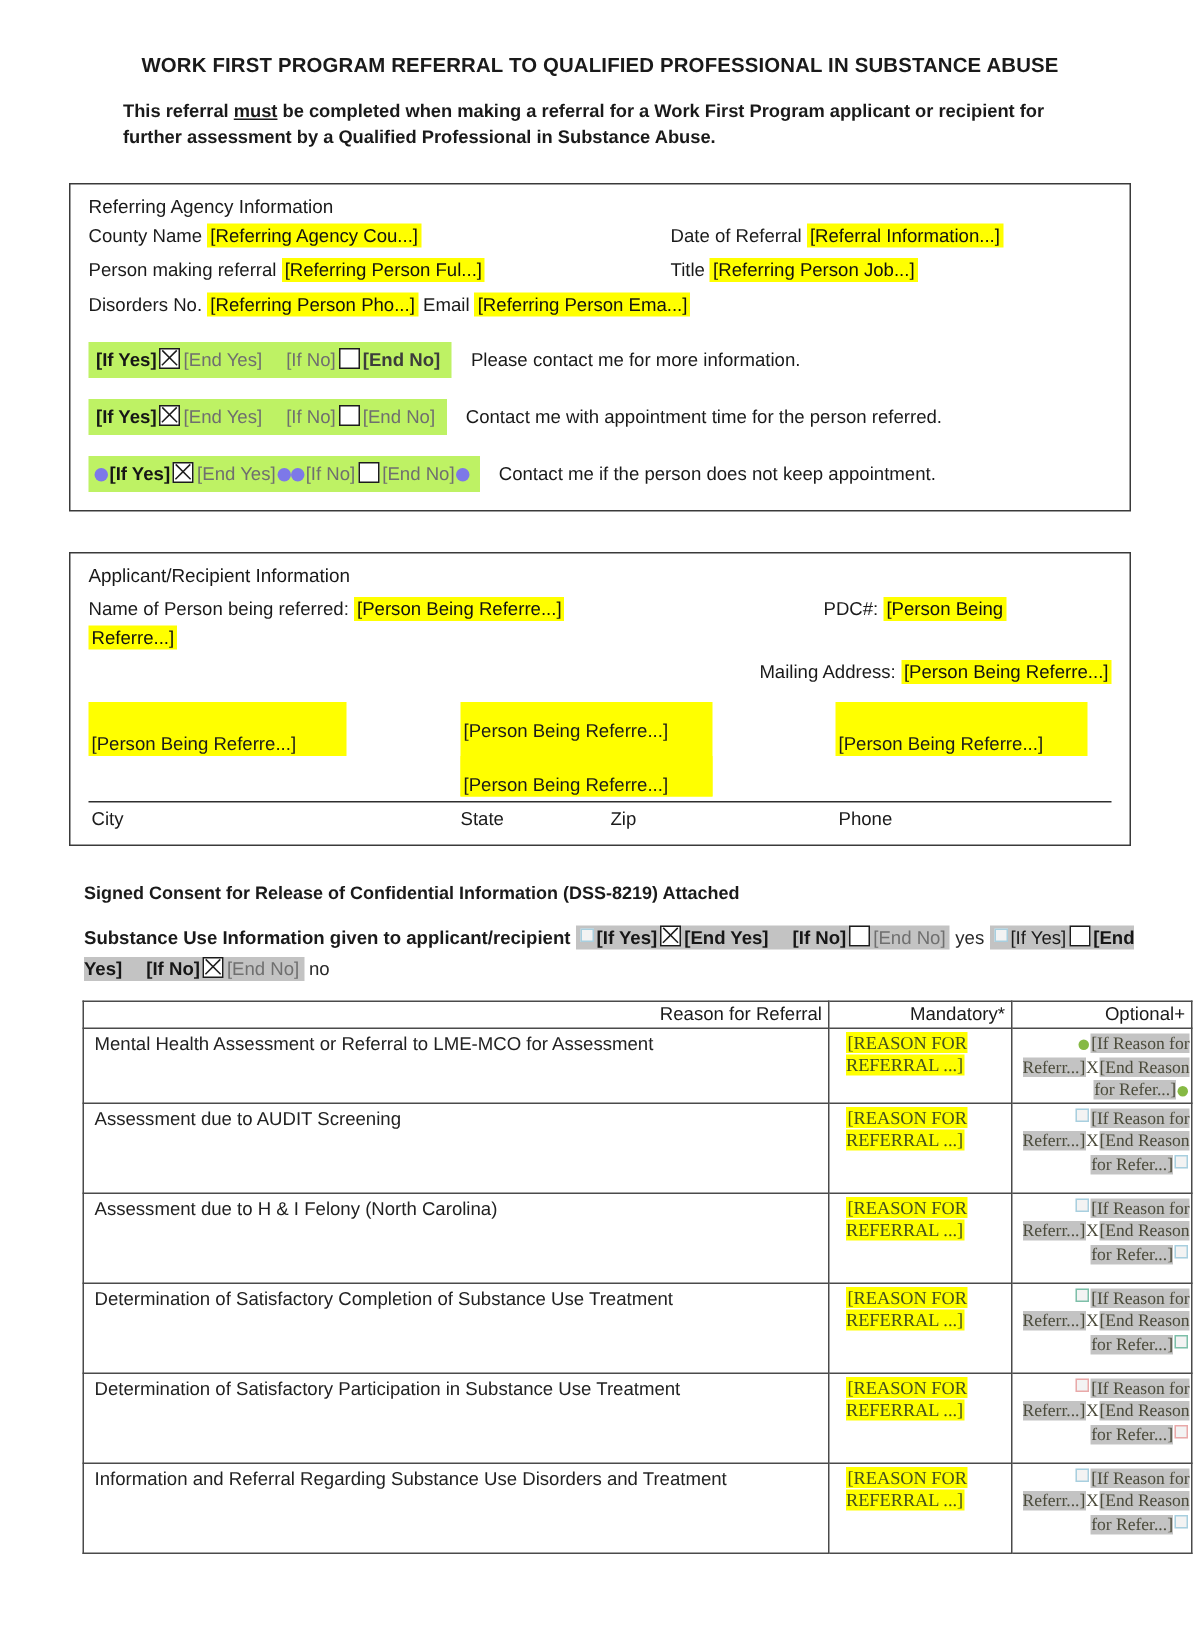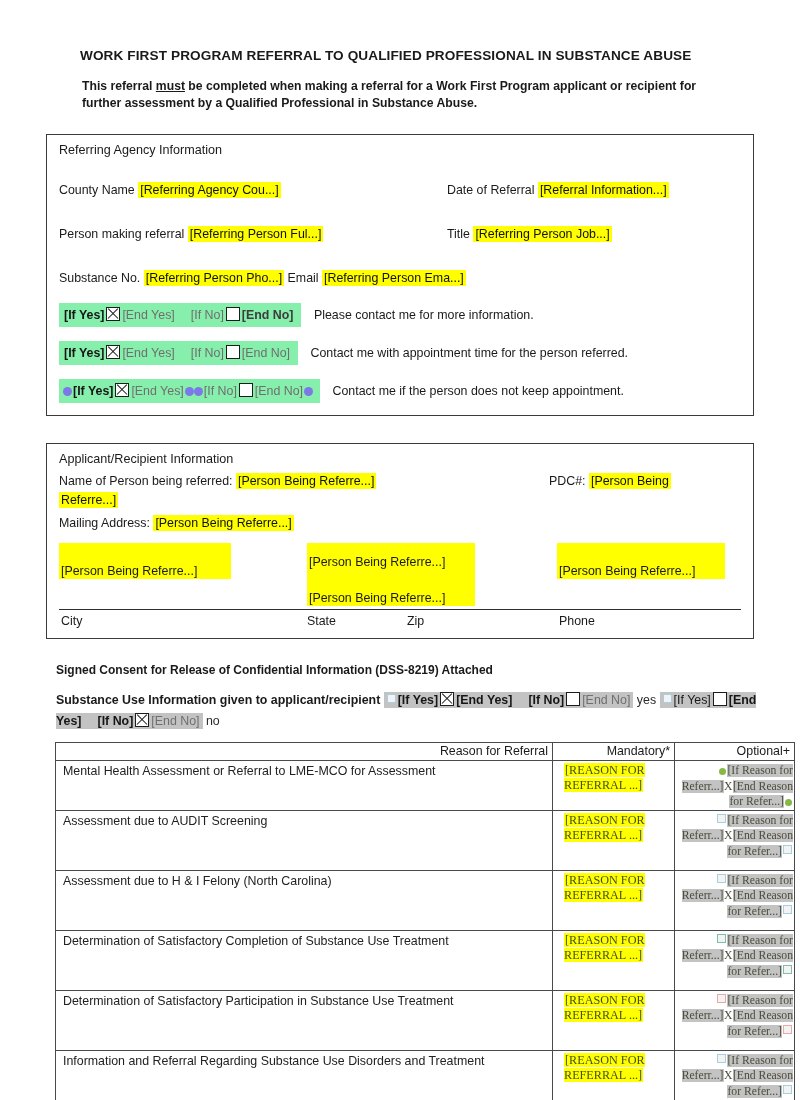--- a/index.html
+++ b/index.html
@@ -2,59 +2,59 @@
 <html><head>
 <meta charset="utf-8">
 <style>
   html,body { margin:0; padding:0; background:#fff; }
   .page {
     position:relative; width:800px; height:1100px; overflow:hidden;
     background:#fff; color:#1a1a1a;
     font-family:"Liberation Sans", sans-serif; font-size:12.4px;
   }
   .title {
-    margin:46px auto 0 auto; width:640px; text-align:left;
+    margin:34px auto 0 auto; width:640px; text-align:center;
     font-weight:bold; font-size:13.6px; line-height:19px; letter-spacing:0.1px;
   }
   .intro { margin:13px 70px 0 82px; font-weight:bold; font-size:12.2px; line-height:17px; }
   .intro .u { text-decoration:underline; }
 
   .box {
     margin:22px 46px 0 46px; border:1px solid #3a3a3a;
     padding:6px 12px 12px 12px; position:relative;
   }
   .box-heading { font-size:12.6px; padding-top:2px; }
 
-  .field-row { display:grid; grid-template-columns:1fr 294px; margin-top:23px; line-height:21px; }
+  .field-row { display:grid; grid-template-columns:1fr 294px; margin-top:2px; line-height:21px; }
   .field-row.single { grid-template-columns:1fr; }
   .hl-y { background:#ffff00; color:#111; padding:1px 2px; }
   .lbl { color:#1a1a1a; }
 
   .cbrow { margin-top:14px; line-height:20px; white-space:nowrap; }
-  .cbgroup { background:#86efac; padding:2px 7px 2px 4px; display:inline-block; }
+  .cbgroup { background:#bef264; padding:2px 7px 2px 4px; display:inline-block; }
   .tag { padding:0 1px; }
   .tag.dark { color:#161616; font-weight:bold; }
   .tag.mid  { color:#3c3c3c; font-weight:bold; }
   .tag.gray { color:#6f6f6f; }
   .gapg { display:inline-block; width:14px; }
   .cb {
     position:relative; display:inline-block; width:12px; height:12px;
     border:1.4px solid #1c1c1c; background:#fff; vertical-align:-2px; margin:0 1px;
   }
   .cb.checked::before, .cb.checked::after {
     content:""; position:absolute; left:-1px; top:5px; width:14px; height:1.3px; background:#1c1c1c;
   }
   .cb.checked::before { transform:rotate(45deg); }
   .cb.checked::after  { transform:rotate(-45deg); }
   .cbdesc { margin-left:9px; color:#1a1a1a; }
   .dot { display:inline-block; width:9px; height:9px; border-radius:50%; vertical-align:-1px; }
 
   .name-row { display:grid; grid-template-columns:1fr 192px; margin-top:5px; line-height:20px; }
   .wrap-line { line-height:18px; }
-  .mailing-row { margin-top:4px; line-height:21px; }
+  .mailing-row { margin-top:4px; line-height:21px;text-align:right; }
   .addr-area { position:relative; height:96px; margin-top:2px; }
   .addr-block {
     position:absolute; top:7px; height:36px; background:#ffff00;
     display:flex; align-items:flex-end; padding:0 2px 1px 2px; box-sizing:border-box;
   }
   .addr-block.b1 { left:0;   width:172px; }
   .addr-block.b2 { left:248px; width:168px; }
   .addr-block.b3 { left:498px; width:168px; }
   .addr-extra { position:absolute; left:248px; top:43px; width:168px; height:27px;
     background:#ffff00; display:flex; align-items:flex-end; padding:0 2px 1px 2px; box-sizing:border-box; }
@@ -123,21 +123,21 @@
         <span class="hl-y">[Referring Person Ful...]</span>
       </div>
       <div>
         <span class="lbl">Title</span>
         <span class="hl-y">[Referring Person Job...]</span>
       </div>
     </div>
 
     <div class="field-row single">
       <div>
-        <span class="lbl">Substance No.</span>
+        <span class="lbl">Disorders No.</span>
         <span class="hl-y">[Referring Person Pho...]</span>
         <span class="lbl">Email</span>
         <span class="hl-y">[Referring Person Ema...]</span>
       </div>
     </div>
 
     <div class="cbrow">
       <span class="cbgroup"><span class="tag dark">[If Yes]</span><span class="cb checked"></span><span class="tag gray">[End Yes]</span><span class="gapg"></span><span class="tag gray">[If No]</span><span class="cb"></span><span class="tag mid">[End No]</span></span>
       <span class="cbdesc">Please contact me for more information.</span>
     </div>

